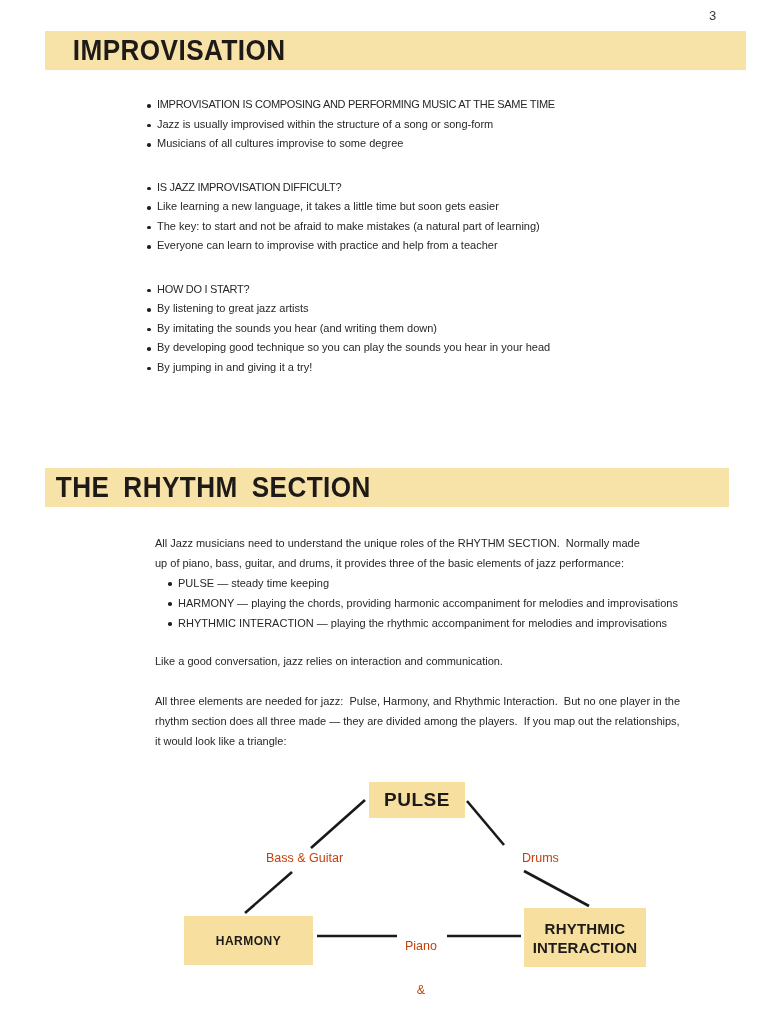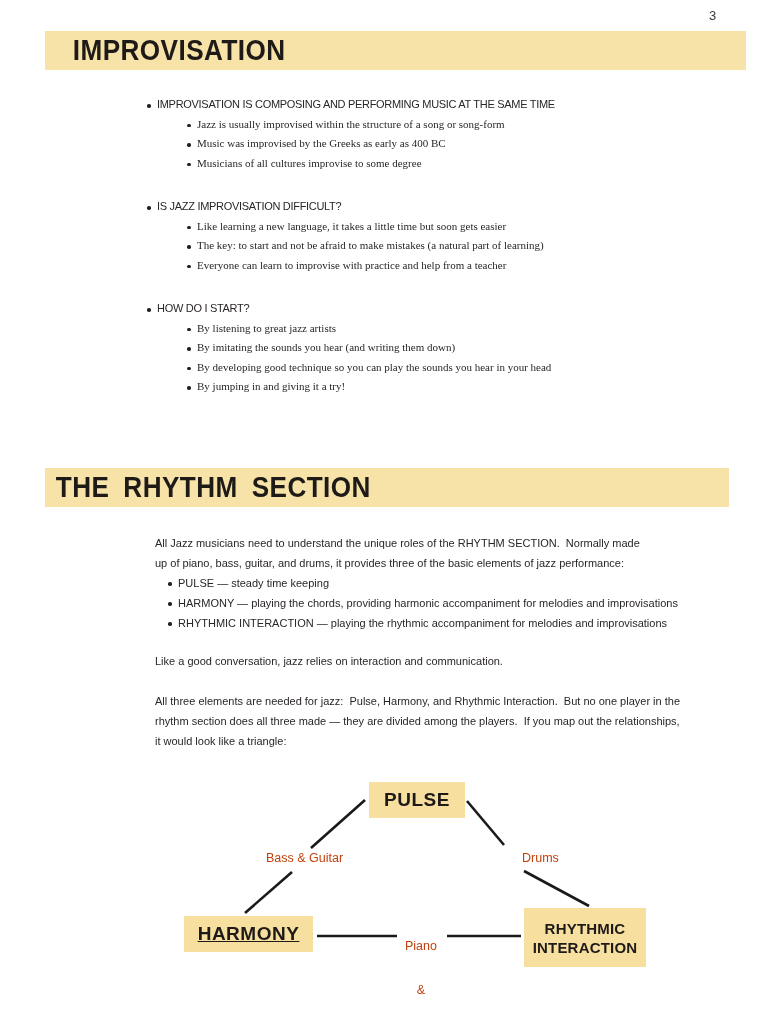--- a/index.html
+++ b/index.html
@@ -26,37 +26,37 @@
   .rline{white-space:pre;line-height:20px;font-size:11px;}
   .bullet{position:relative;}
   .bullet::before{
     content:"";position:absolute;width:3.5px;height:3.5px;border-radius:50%;
     background:#231f20;left:-10px;top:9px;
   }
   
   .improv{position:absolute;left:157px;top:95px;width:560px;}
   .group{margin:0 0 24px 0;}
   .group .heading{letter-spacing:-0.3px;}
-  .group .sub{margin-left:40px;font-family:Liberation Serif, serif;}
+  .group .sub{}
   
   .rhythm-intro{position:absolute;left:155px;top:533px;width:600px;}
   .rbullets{margin-left:23px;}
   .rbullets .bullet::before{top:9px;}
   .rhythm-para2{position:absolute;left:155px;top:651px;width:600px;}
   .rhythm-para3{position:absolute;left:155px;top:691px;width:600px;}
   
   .diagram{position:absolute;left:0;top:770px;width:768px;height:230px;}
   .diagram svg{position:absolute;left:0;top:0;}
   .dbox{
     position:absolute;background:var(--highlight-box,#f7dfa0);
     display:flex;align-items:center;justify-content:center;text-align:center;
     font-weight:bold;color:#1d1a18;
   }
   .dbox.pulse{left:369px;top:12px;width:96px;height:36px;font-size:19px;letter-spacing:0.5px;}
-  .dbox.harmony{left:184px;top:146px;width:129px;height:36px;font-size:19px;letter-spacing:0.5px;text-decoration:underline;}
+  .dbox.harmony{left:184px;top:146px;width:129px;height:49px;font-size:12px;letter-spacing:0.5px;}
   .dbox.rhythmic{left:524px;top:138px;width:122px;height:59px;font-size:15px;line-height:19px;letter-spacing:0.2px;}
   .dlabel{position:absolute;font-size:12.5px;color:#c2410c;white-space:pre;}
   .dlabel.bass{left:266px;top:81px;}
   .dlabel.drums{left:522px;top:81px;}
   .dlabel.piano{left:381px;top:140px;width:80px;text-align:center;line-height:14.5px;}
 </style>
 </head>
 <body>
 
 <div class="page">
@@ -65,21 +65,20 @@
 
   <header class="banner banner-1">
     <h1 class="banner-title">IMPROVISATION</h1>
   </header>
 
   <section class="improv">
     <div class="group">
       <div class="line bullet heading">IMPROVISATION IS COMPOSING AND PERFORMING MUSIC AT THE SAME TIME</div>
       <div class="sub">
         <div class="line bullet">Jazz is usually improvised within the structure of a song or song-form</div>
-        <div class="line bullet">Music was improvised by the Greeks as early as 400 BC</div>
         <div class="line bullet">Musicians of all cultures improvise to some degree</div>
       </div>
     </div>
     <div class="group">
       <div class="line bullet heading">IS JAZZ IMPROVISATION DIFFICULT?</div>
       <div class="sub">
         <div class="line bullet">Like learning a new language, it takes a little time but soon gets easier</div>
         <div class="line bullet">The key: to start and not be afraid to make mistakes (a natural part of learning)</div>
         <div class="line bullet">Everyone can learn to improvise with practice and help from a teacher</div>
       </div>

